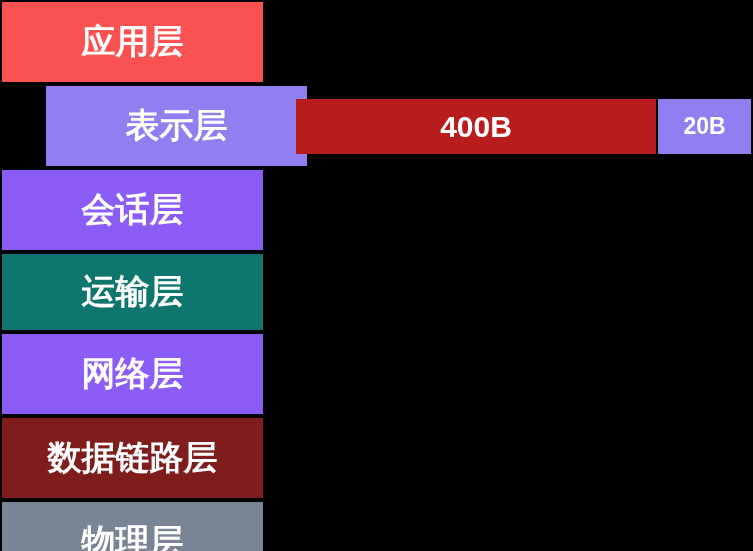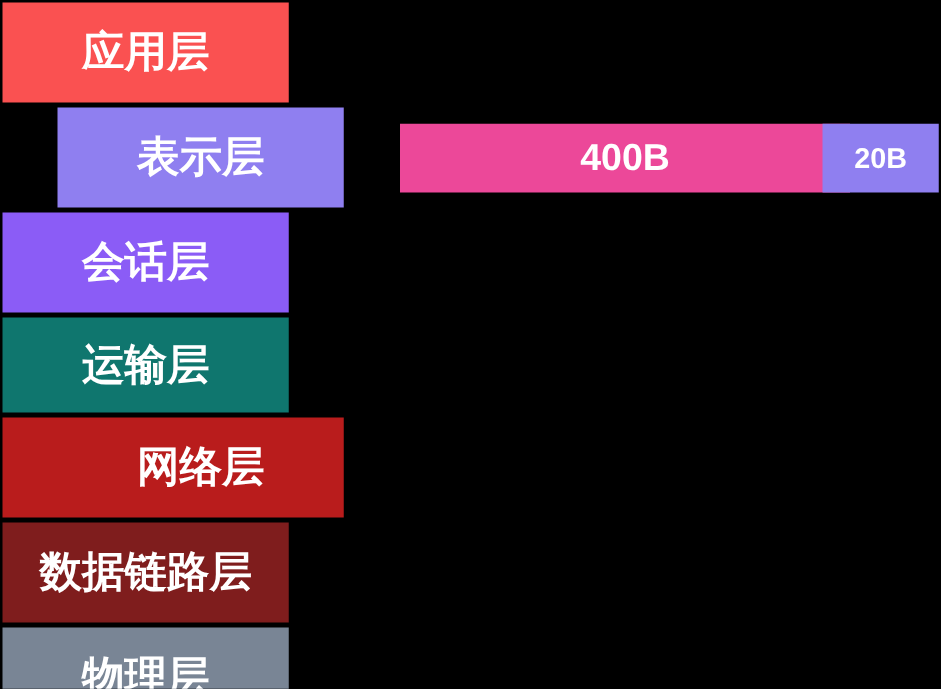--- a/index.html
+++ b/index.html
@@ -1,18 +1,18 @@
 <!DOCTYPE html>
 <html><head>
 <meta charset="utf-8">
 <style>
   html, body { margin: 0; padding: 0; }
   body { width: 753px; height: 551px; background: #000; position: relative; overflow: hidden;
          font-family: "DejaVu Sans", "Liberation Sans", sans-serif; }
-  .layer { position: absolute; left: 2px; width: 229px; display: flex; align-items: center;
+  .layer { position: absolute; left: 2px; width: 261px; display: flex; align-items: center;
            justify-content: center; color: #fff; font-weight: bold; font-size: 34px; letter-spacing: 0px; }
   .seg { position: absolute; top: 99px; height: 55px; display: flex; align-items: center;
          justify-content: center; color: #fff; font-weight: bold; font-size: 30px;
          font-family: "Liberation Sans", sans-serif; }
 </style>
 </head>
 <body>
 
 <div>
   <div class="layer" style="top:2px;height:80px;background:#fa5151;">
@@ -20,31 +20,31 @@
   </div>
   <div class="layer" style="top:86px;height:80px;background:#8f7ff0;margin-left:44px;">
     <span>表示层</span>
   </div>
   <div class="layer" style="top:170px;height:80px;background:#8b5cf6;">
     <span>会话层</span>
   </div>
   <div class="layer" style="top:254px;height:76px;background:#0f766e;">
     <span>运输层</span>
   </div>
-  <div class="layer" style="top:334px;height:80px;background:#b91c1c;padding-left:44px;">
+  <div class="layer" style="top:334px;height:80px;background:#8b5cf6;">
     <span>网络层</span>
   </div>
   <div class="layer" style="top:418px;height:80px;background:#7f1d1d;">
     <span>数据链路层</span>
   </div>
   <div class="layer" style="top:502px;height:80px;background:#798595;">
     <span>物理层</span>
   </div>
 </div>
 
 <div>
-  <div class="seg" style="left:320px;width:360px;background:#ec4899;">
+  <div class="seg" style="left:296px;width:360px;background:#b91c1c;">
     <span>400B</span>
   </div>
   <div class="seg" style="left:658px;width:93px;background:#8f7ff0;font-size:23px;">
     <span>20B</span>
   </div>
 </div>
 
 </body></html>

